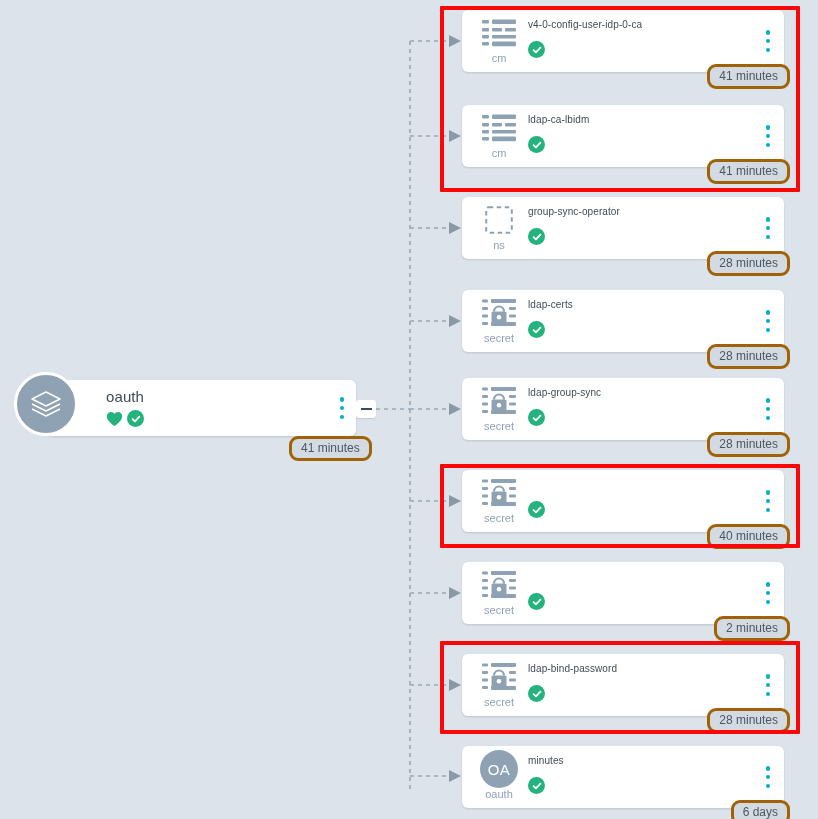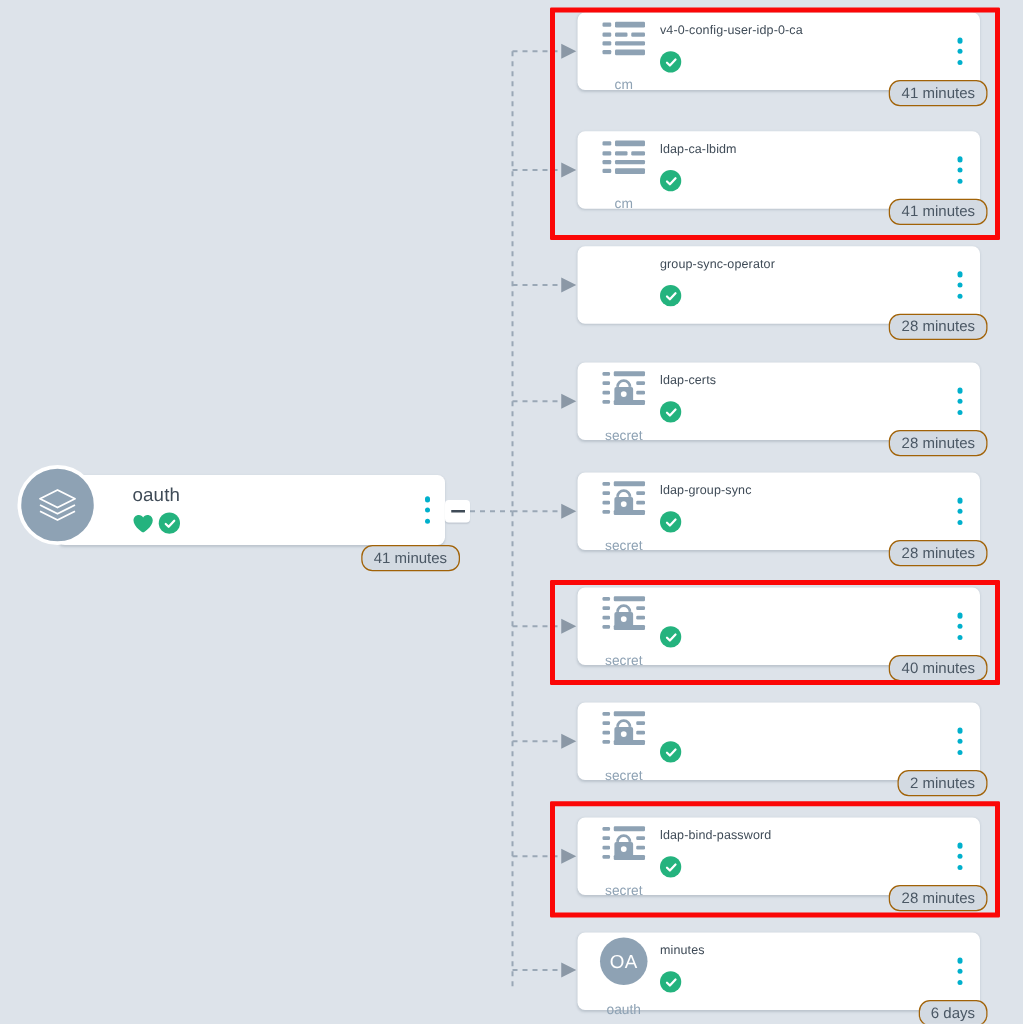--- a/index.html
+++ b/index.html
@@ -124,21 +124,21 @@
     height: 34px;
     display: flex;
     align-items: center;
     justify-content: center;
     text-align: right;
   }
   .icon-kind {
     font-size: 11px;
     color: #8ea2b4;
     line-height: 12px;
-    margin-top: 16px;
+    margin-top: 2px;
   }
   .card-title {
     position: absolute;
     left: 66px;
     top: 9px;
     font-size: 10px;
     color: #3f4b57;
     white-space: nowrap;
     letter-spacing: 0.1px;
   }
@@ -173,21 +173,21 @@
     width: 4.5px;
     height: 4.5px;
     border-radius: 50%;
     background: #00b0cc;
   }
 
   .pill {
     display: inline-block;
     padding: 2px 9px 3px;
     background: #d3dae2;
-    border: 1px solid #a16207;
+    border: 3px solid #a16207;
     border-radius: 9px;
     font-size: 12px;
     color: #4a5764;
     line-height: 14px;
     white-space: nowrap;
   }
 
   .ok-check {
     width: 17px;
     height: 17px;
@@ -367,20 +367,28 @@
           <i></i>
           <i></i>
         </span>
     </div>
     <div class="card-time">
       <span class="pill">41 minutes</span>
     </div>
   </div>
 
   <div class="card" style="top:197px">
+    <div class="card-icon">
+      <span class="icon-art">
+        <svg width="34" height="30" viewBox="0 0 34 30" fill="none">
+          <rect x="4.2" y="2.2" width="25.6" height="25.6" rx="2.5" stroke="#8ea2b4" stroke-width="2" stroke-dasharray="4.5 3.5"></rect>
+        </svg>
+      </span>
+      <span class="icon-kind">ns</span>
+    </div>
     <div class="card-title">group-sync-operator</div>
     <div class="card-status">
       <span class="ok-check">
         <svg width="10" height="10" viewBox="0 0 10 10" fill="none" stroke="#ffffff" stroke-width="1.8" stroke-linecap="round" stroke-linejoin="round">
           <polyline points="1.6,5.2 3.9,7.4 8.4,2.6"></polyline>
         </svg>
       </span>
     </div>
     <div class="card-kebab">
       <span class="kebab">

